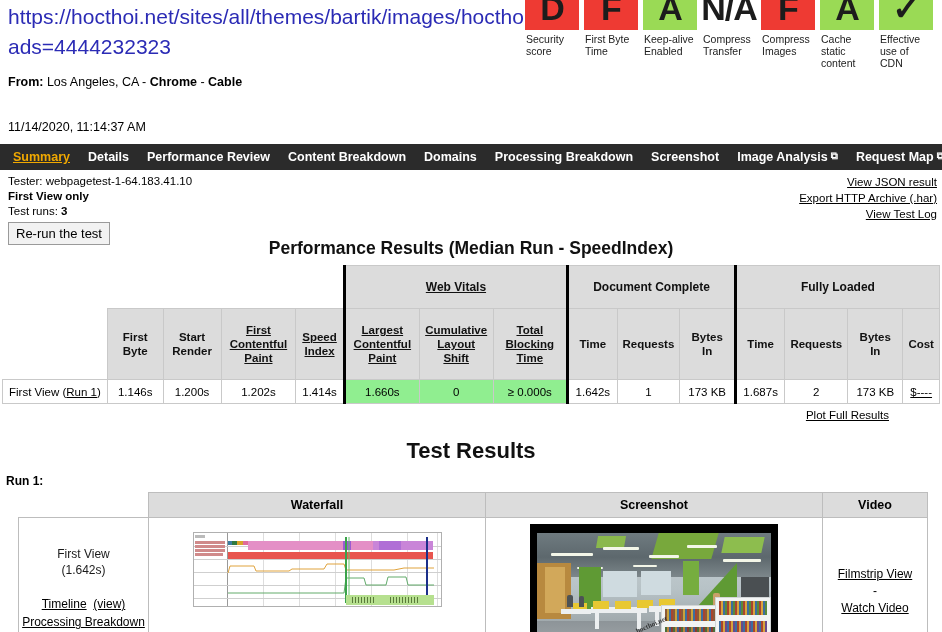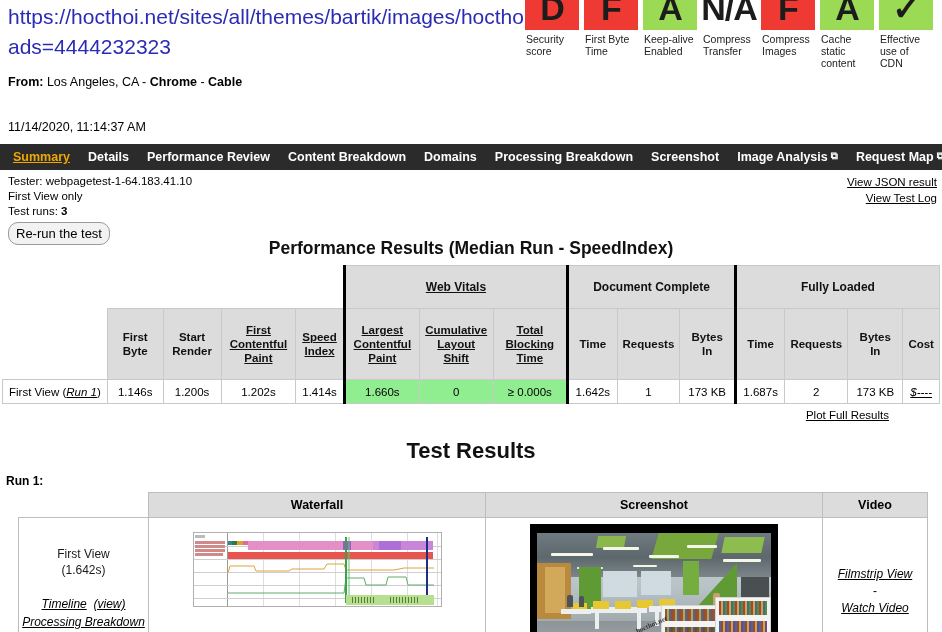--- a/index.html
+++ b/index.html
@@ -88,29 +88,29 @@
     display: flex;
     align-items: center;
     gap: 3px;
   }
   .navtab.active { color: #f0a800; text-decoration: underline; }
   .ext-ico { font-size: 10px; display: inline-block; transform: translateY(-1px); }
 
   
   .meta-wrap { position: relative; padding: 4px 8px 0 8px; height: 62px; }
   .meta-left { font-size: 11.5px; line-height: 15px; }
-  .meta-left .bold { font-weight: normal; }
+  .meta-left .bold { font-weight: bold; }
   .rerun-btn {
     margin-top: 3px;
     font-family: "Liberation Sans", sans-serif;
     font-size: 13px;
     padding: 3px 7px;
     background: #f2f2f2;
     border: 1px solid #9a9a9a;
-    border-radius: 10px;
+    border-radius: 0;
     cursor: pointer;
   }
   .meta-right {
     position: absolute;
     right: 5px;
     top: 4px;
     text-align: right;
     font-size: 11.5px;
     line-height: 16px;
   }
@@ -160,21 +160,21 @@
   .vitals-l { border-left: 3px solid #000 !important; }
   .vitals-r { border-right: 3px solid #000 !important; }
   .docc-r { border-right: 3px solid #000 !important; }
   table.results tbody td {
     padding: 4px 6px;
     background: #fff;
     height: 24px;
   }
   td.vital { background: #90ee90 !important; }
   td.rowlabel { text-align: left; padding-left: 6px; white-space: nowrap; }
-  td.rowlabel a, td a { color: #000; text-decoration: underline; cursor: pointer; font-style: italic; }
+  td.rowlabel a, td a { color: #000; text-decoration: underline; cursor: pointer; }
   .plot-row { text-align: right; padding: 3px 0 0 0; }
   .plot-link {
     font-size: 11.5px;
     text-decoration: underline;
     cursor: pointer;
     color: #000;
   }
 
   
   .run-label { font-size: 12px; font-weight: bold; padding: 0 0 4px 6px; }
@@ -351,20 +351,21 @@
       <div>Tester: webpagetest-1-64.183.41.10</div>
       <div class="bold">First View only</div>
       <div>
         <span>Test runs:</span>
         <b>3</b>
       </div>
       <button class="rerun-btn">Re-run the test</button>
     </div>
     <div class="meta-right">
       <div><a>View JSON result</a></div>
+      <div><a>Export HTTP Archive (.har)</a></div>
       <div><a>View Test Log</a></div>
     </div>
   </div>
 
   <div class="perf-title">Performance Results (Median Run - SpeedIndex)</div>
 
   <div class="tbl-wrap">
     <table class="results">
       <thead>
         <tr class="grp-head">

